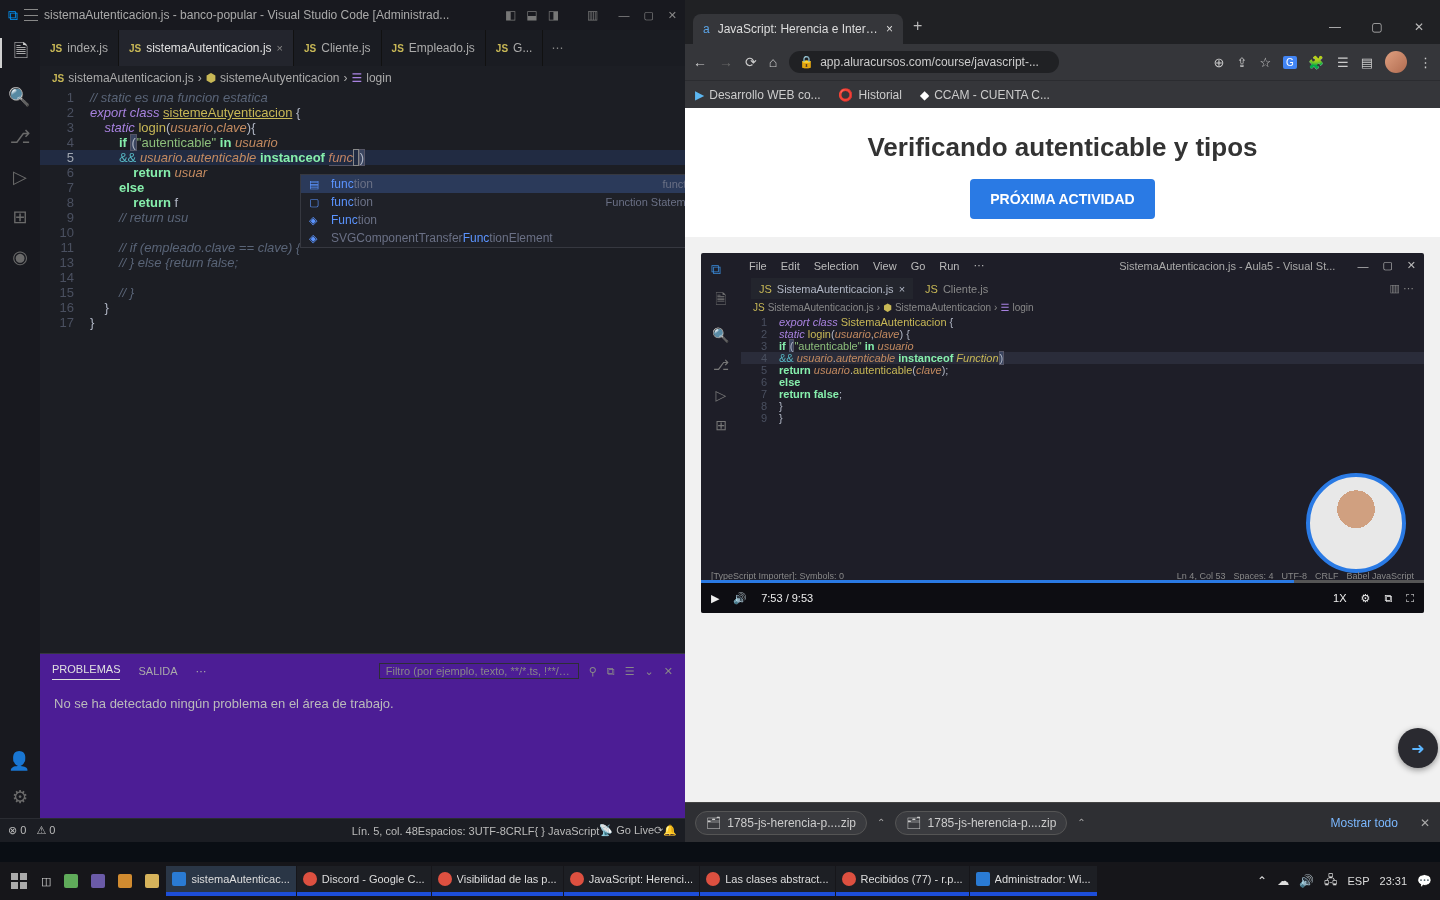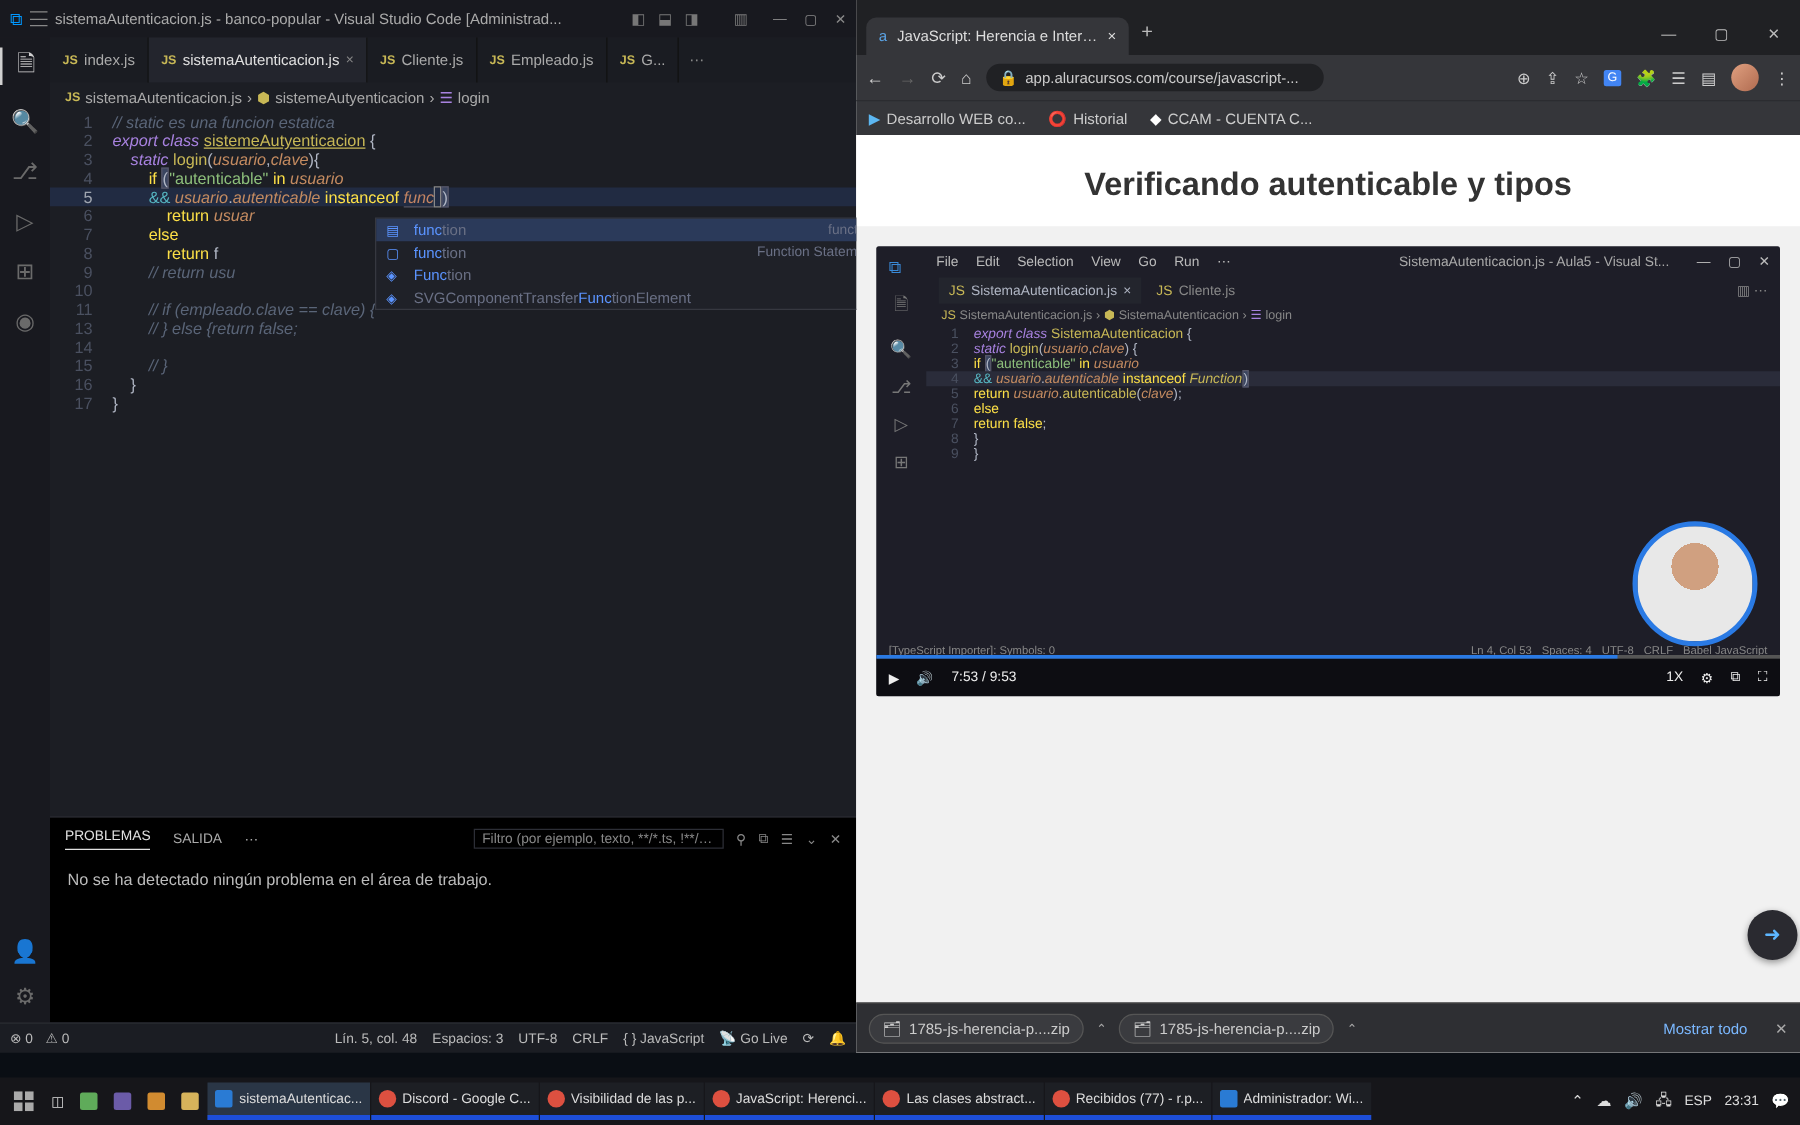--- a/index.html
+++ b/index.html
@@ -26,45 +26,45 @@
     .breadcrumbs { height:24px; display:flex; align-items:center; padding:0 12px; font-size:12px; color:#aaa; gap:4px; }
     .bc-js { color:#c8b856; font-size:10px; font-weight:bold; }
     .editor { flex:1; background:#1c1e24; font-family:Consolas,monospace; font-size:13px; position:relative; overflow:hidden; }
     .code-line { display:flex; }
     .lnum { width:50px; text-align:right; padding-right:16px; color:#4a5060; user-select:none; }
     .lnum.cur { color:#a0a6b0; }
     .code { white-space:pre; color:#b0b6c4; }
     .line-hl { background:#212b42; }
     .cmt { color:#5a6578; font-style:italic; }
     .kw { color:#a882e0; font-style:italic; }
-    .kw2 { color:#fde047; }
+    .kw2 { color:#86efac;font-weight:bold; }
     .cls { color:#c8b856; text-decoration:underline; }
     .fn { color:#c8b856; }
     .str { color:#8dbf7b; }
     .param { color:#c48b60; font-style:italic; }
     .brace { color:#b0b6c4; }
     .op { color:#56b6c2; }
     .bmatch { background:#3a4560; border:1px solid #556; }
     .typed { color:#c28362; font-style:italic; border-bottom:1px solid #556; }
     .cursor-box { border:1px solid #888; }
     .autocomplete { position:absolute; left:260px; top:84px; width:410px; background:#1f2128; border:1px solid #363840; z-index:10; font-family:Consolas,monospace; font-size:12px; }
     .ac-row { display:flex; align-items:center; padding:2px 8px; color:#a0a4b0; }
     .ac-row.sel { background:#2b3a5a; color:#d8dce6; }
     .ac-ic { width:16px; font-size:11px; color:#5b94ff; margin-right:6px; }
     .ac-match { color:#5b94ff; }
     .ac-dim { color:#708; color:#6a7085; }
     .ac-right { margin-left:auto; font-size:11px; color:#6a7085; }
-    .panel { height:165px; border-top:1px solid #35373f; background:#000000; display:flex; flex-direction:column; }
+    .panel { height:165px; border-top:1px solid #35373f; background:#4c1d95; display:flex; flex-direction:column; }
     .panel-tabs { display:flex; align-items:center; height:34px; padding:0 12px; gap:18px; font-size:11px; color:#aaa; }
     .ptab.active { color:#e0e0e0; border-bottom:1px solid #e0e0e0; padding-bottom:4px; }
     .panel-right { margin-left:auto; display:flex; gap:10px; align-items:center; font-size:11px; color:#888; }
     .filter { border:1px solid #2c2e36; padding:1px 6px; width:200px; color:#888; overflow:hidden; white-space:nowrap; text-overflow:ellipsis; font-size:11px; }
     .panel-body { padding:8px 14px; font-size:13px; color:#bbb; }
     .statusbar { height:24px; background:#1b1d23; border-top:1px solid #2a2c32; display:flex; align-items:center; padding:0 8px; font-size:11px; color:#bbb; gap:10px; }
-    .sb-right { margin-left:auto; display:flex; gap:12px; align-items:center; }
+    .sb-right { margin-left:auto; display:flex; gap:0; align-items:center; }
     
     .chrome { position:absolute; left:685px; top:0; width:755px; height:842px; background:#ffffff; display:flex; flex-direction:column; }
     .chr-titlebar { height:8px; background:#202124; }
     .tabstrip { height:36px; background:#202124; display:flex; align-items:flex-end; padding-left:8px; }
     .chr-tab { background:#35363a; color:#ddd; font-size:12px; padding:8px 10px; border-radius:8px 8px 0 0; display:flex; align-items:center; gap:8px; max-width:210px; }
     .chr-tab span.lbl { overflow:hidden; white-space:nowrap; text-overflow:ellipsis; }
     .newtab { color:#bbb; padding:0 10px; font-size:16px; align-self:center; }
     .chr-winctrl { margin-left:auto; display:flex; color:#bbb; }
     .chr-winctrl div { width:42px; text-align:center; font-size:12px; padding:10px 0; }
     .omnibar { height:36px; background:#35363a; display:flex; align-items:center; padding:0 8px; gap:12px; color:#ccc; font-size:13px; }
@@ -357,20 +357,21 @@
         <span>Historial</span>
       </div>
     <div class="bm">
         <span style="color:#fff">◆</span>
         <span>CCAM - CUENTA C...</span>
       </div>
   </div>
   <div class="page">
     <div class="header-card">
       <div class="page-title">Verificando autenticable y tipos</div>
+      <div class="next-btn" during="">PRÓXIMA ACTIVIDAD</div>
     </div>
     <div class="vdots">⋮</div>
     <div class="video">
       <div class="video-inner">
         <div class="vid-activity">
           <span style="position:absolute;top:8px;left:10px;color:#3a8ad8">⧉</span>
           <span>🗎</span>
           <span>🔍</span>
           <span>⎇</span>
           <span>▷</span>

